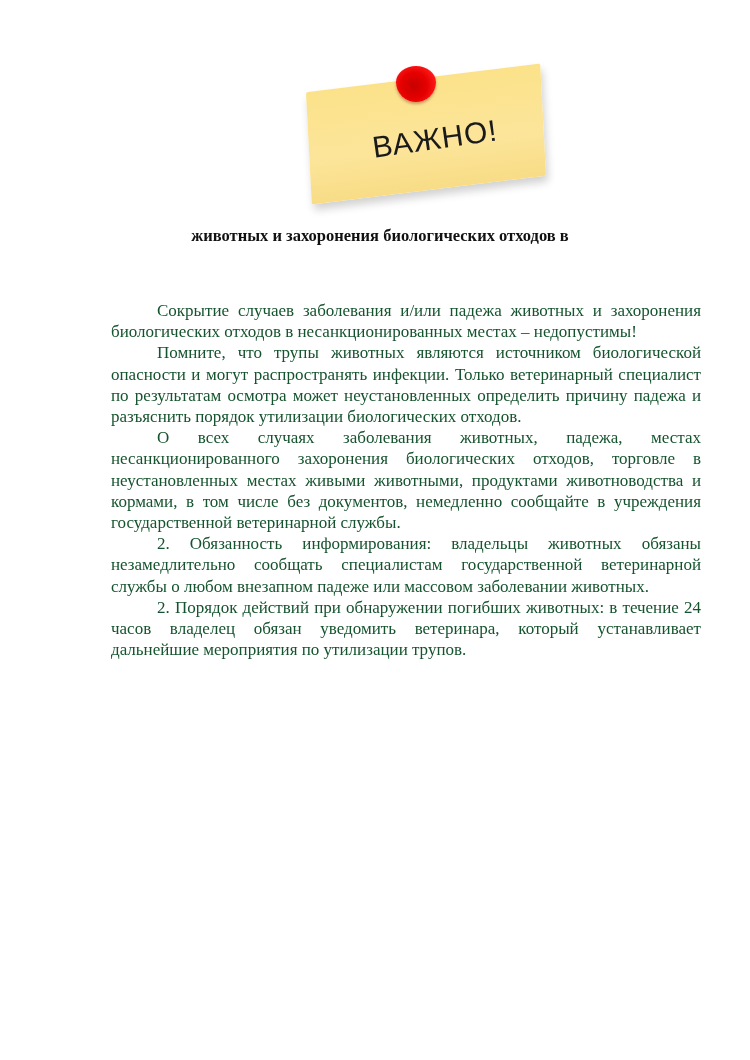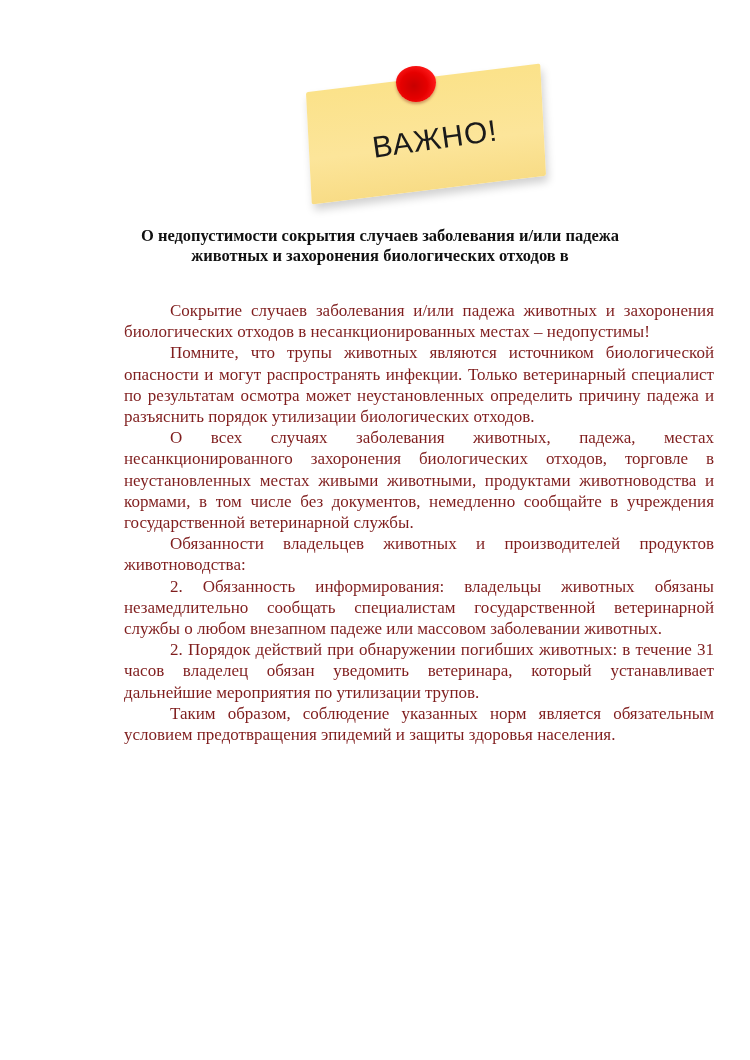--- a/index.html
+++ b/index.html
@@ -25,45 +25,42 @@
     font-family: "Liberation Sans", sans-serif; font-size: 30px; color: #1a1a1a;
     transform: rotate(-8deg); letter-spacing: 1px;
   }
 
   .title {
     position: absolute; left: 100px; top: 226px; width: 560px;
     font-family: "Liberation Serif", serif; font-weight: bold; font-size: 16.5px;
     line-height: 20px; text-align: center; color: #111;
   }
   .body {
-    position: absolute; left: 124px; top: 300px; width: 590px;
+    position: absolute; left: 111px; top: 300px; width: 590px;
     font-family: "Liberation Serif", serif; font-size: 17px; line-height: 21.2px;
-    color: #7f1d1d; text-align: justify;
+    color: #14532d; text-align: justify;
   }
   .body p { margin: 0; text-indent: 46px; }
 </style>
 </head>
 <body>
 
 <div class="page">
 
   <div class="note-wrap">
     <div class="note"></div>
     <div class="pin"></div>
     <div class="note-text">ВАЖНО!</div>
   </div>
 
   <div class="title">
-    <div>О недопустимости сокрытия случаев заболевания и/или падежа</div>
     <div>животных и захоронения биологических отходов в</div>
   </div>
 
   <div class="body">
     <p>Сокрытие случаев заболевания и/или падежа животных и захоронения биологических отходов в несанкционированных местах – недопустимы!</p>
     <p>Помните, что трупы животных являются источником биологической опасности и могут распространять инфекции. Только ветеринарный специалист по результатам осмотра может неустановленных определить причину падежа и разъяснить порядок утилизации биологических отходов.</p>
     <p>О всех случаях заболевания животных, падежа, местах несанкционированного захоронения биологических отходов, торговле в неустановленных местах живыми животными, продуктами животноводства и кормами, в том числе без документов, немедленно сообщайте в учреждения государственной ветеринарной службы.</p>
-    <p>Обязанности владельцев животных и производителей продуктов животноводства:</p>
     <p>2. Обязанность информирования: владельцы животных обязаны незамедлительно сообщать специалистам государственной ветеринарной службы о любом внезапном падеже или массовом заболевании животных.</p>
-    <p>2. Порядок действий при обнаружении погибших животных: в течение 31 часов владелец обязан уведомить ветеринара, который устанавливает дальнейшие мероприятия по утилизации трупов.</p>
-    <p>Таким образом, соблюдение указанных норм является обязательным условием предотвращения эпидемий и защиты здоровья населения.</p>
+    <p>2. Порядок действий при обнаружении погибших животных: в течение 24 часов владелец обязан уведомить ветеринара, который устанавливает дальнейшие мероприятия по утилизации трупов.</p>
   </div>
 
 </div>
 
 </body></html>

